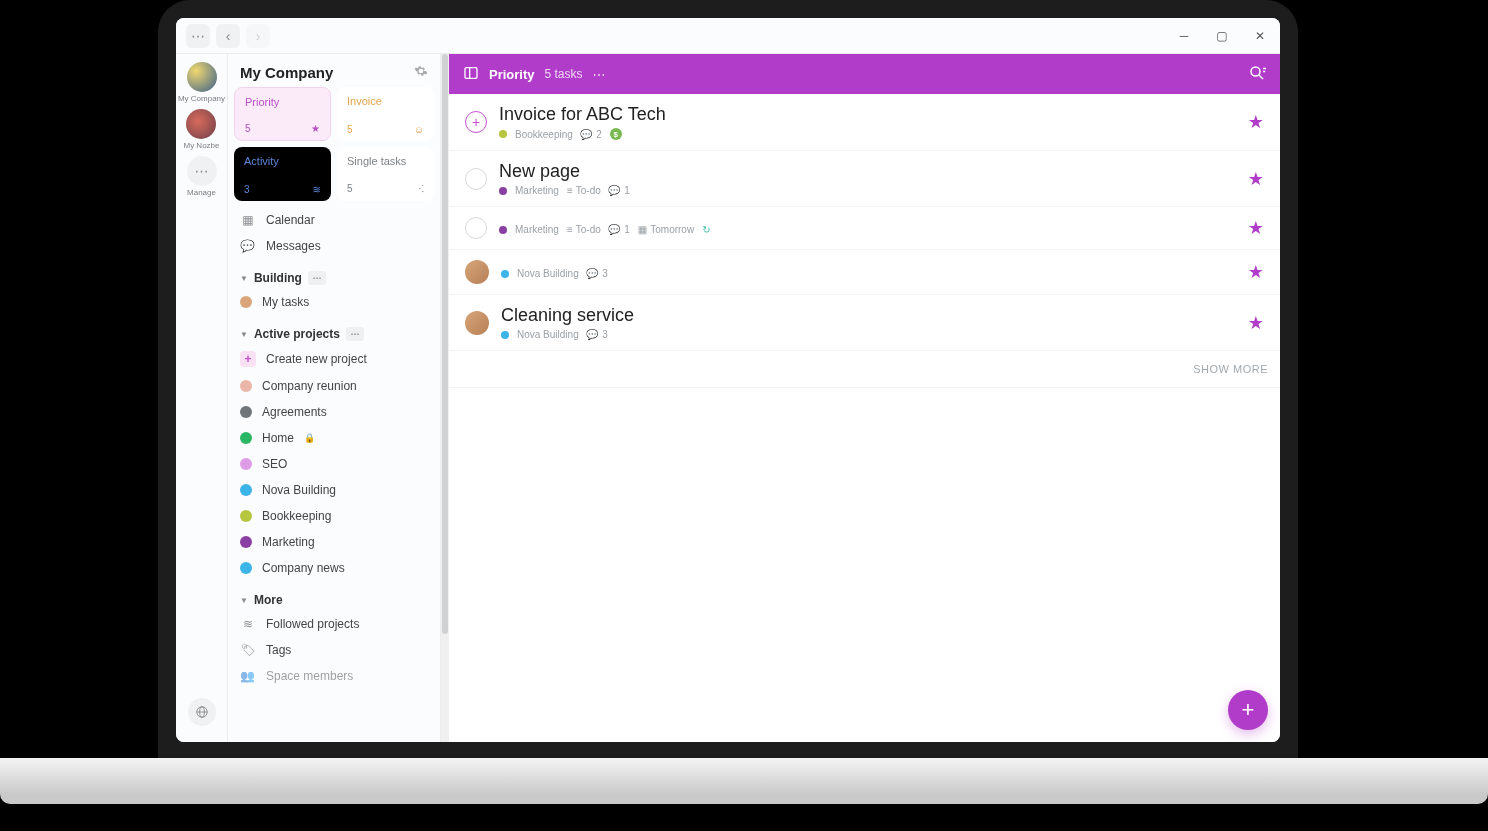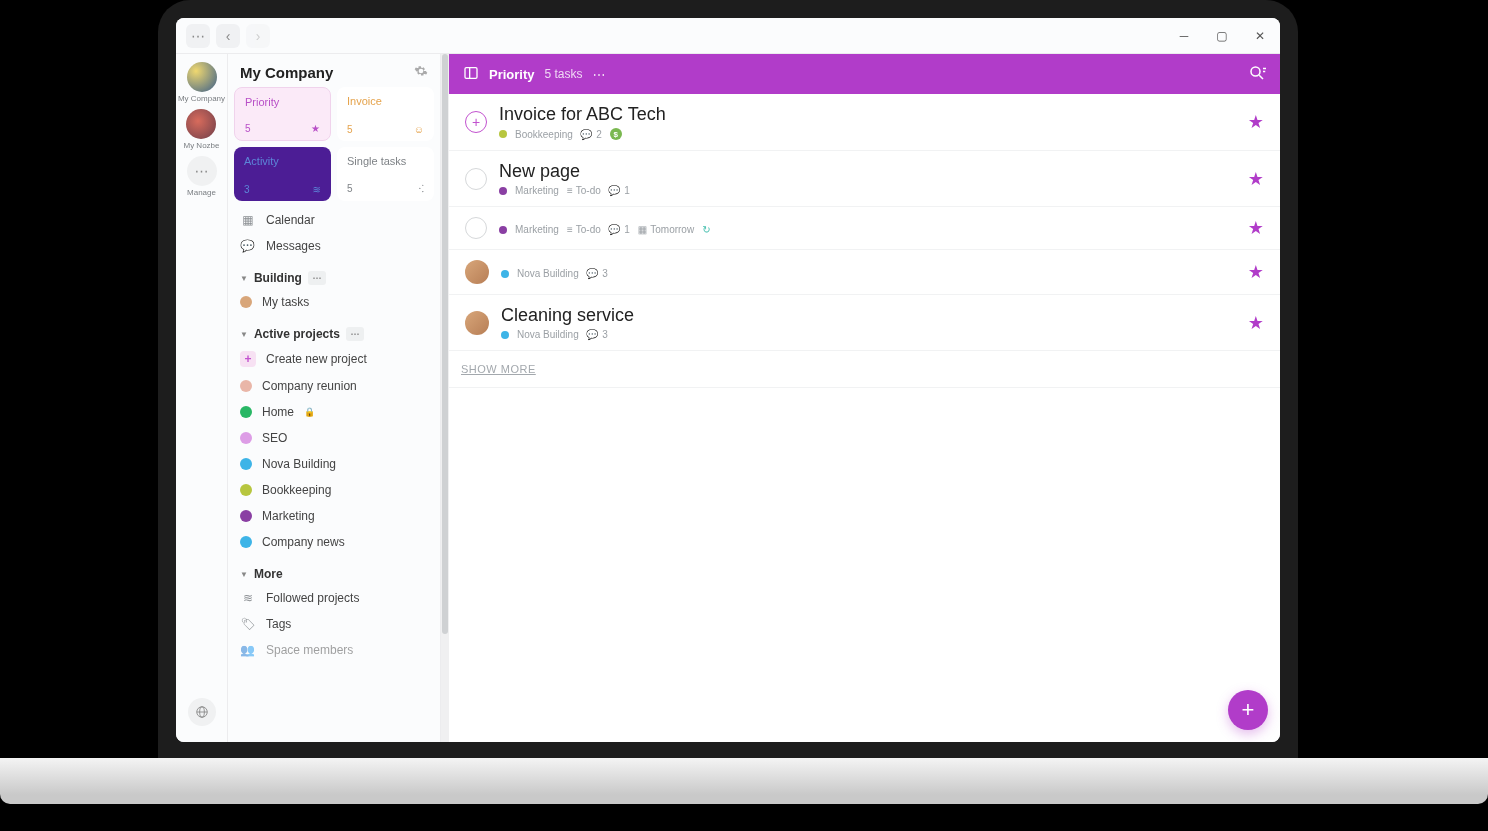--- a/index.html
+++ b/index.html
@@ -31,21 +31,21 @@
 .gear { color: #888; cursor: pointer; }
 
 .cards { display: grid; grid-template-columns: 1fr 1fr; gap: 6px; padding: 0 6px; }
 .card { border-radius: 8px; padding: 8px 10px 6px 10px; cursor: pointer; min-height: 54px; display: flex; flex-direction: column; justify-content: space-between; }
 .card-title { font-size: 11px; font-weight: 500; }
 .card-row { display: flex; justify-content: space-between; align-items: center; margin-top: 8px; font-size: 10px; }
 .c-priority { background: #fbeaf8; border: 1px solid #f0d3ec; }
 .c-priority .card-title { color: #b84fc7; }
 .c-incoming { background: #fff; }
 .c-incoming .card-title { color: #e5a34c; }
-.c-activity { background: #4c1d95; }
+.c-activity { background: #000000; }
 .c-activity .card-title { color: #5c86d8; }
 .c-single { background: #fff; }
 .c-single .card-title { color: #7e8286; }
 
 .list-item { display: flex; align-items: center; gap: 10px; padding: 6px 12px; cursor: pointer; color: #444; }
 .list-icon { width: 16px; text-align: center; color: #8b8f93; }
 .section-head { display: flex; align-items: center; gap: 6px; padding: 12px 12px 4px 12px; font-weight: 600; color: #333; font-size: 12px; }
 .section-more { width: 18px; height: 14px; border-radius: 3px; background: #eef0f1; display: flex; align-items: center; justify-content: center; font-size: 9px; color: #888; }
 
 .proj-dot { width: 12px; height: 12px; border-radius: 50%; flex-shrink: 0; }
@@ -66,21 +66,21 @@
 .task { display: flex; align-items: center; gap: 12px; padding: 10px 16px; border-bottom: 1px solid #f1f2f3; }
 .task:first-child .chk { border-color: #c252cf; color: #c252cf; display: flex; align-items: center; justify-content: center; font-size: 14px; }
 .chk { width: 22px; height: 22px; border-radius: 50%; border: 1.5px solid #d6d8da; flex-shrink: 0; cursor: pointer; }
 .avatar-chk { width: 24px; height: 24px; border-radius: 50%; flex-shrink: 0; background: #e0c7a8; }
 .task-body { flex: 1; min-width: 0; }
 .task-title { font-size: 18px; color: #222; }
 .task-meta { display: flex; align-items: center; gap: 8px; margin-top: 3px; font-size: 10px; color: #9ba0a5; }
 .meta-dot { width: 8px; height: 8px; border-radius: 50%; }
 .meta-pill { display: flex; align-items: center; gap: 3px; }
 .star { color: #b13cc9; font-size: 18px; cursor: pointer; }
-.show-more { text-align: left; padding: 12px; font-size: 11px; color: #a3a8ad; letter-spacing: .5px; cursor: pointer; border-bottom: 1px solid #f1f2f3; text-decoration: underline; }
+.show-more { text-align: right; padding: 12px; font-size: 11px; color: #a3a8ad; letter-spacing: .5px; cursor: pointer; border-bottom: 1px solid #f1f2f3; }
 
 .fab { position: absolute; right: 12px; bottom: 12px; width: 40px; height: 40px; border-radius: 50%; background: #b13cc9; color: #fff; font-size: 22px; display: flex; align-items: center; justify-content: center; cursor: pointer; box-shadow: 0 4px 12px rgba(177,60,201,.35); }
 
 svg.icon { width: 14px; height: 14px; }
 </style>
 </head>
 <body>
 
 <div class="laptop-bezel">
   <div class="screen">
@@ -189,20 +189,24 @@
           <span class="section-more">⋯</span>
         </div>
         <div class="list-item">
           <div class="create-plus">+</div>
           <span>Create new project</span>
         </div>
         <div id="projects">
             <div class="list-item">
               <div class="proj-dot" style="background:#e9b6a8"></div>
               <span>Company reunion</span>
+            </div>
+            <div class="list-item">
+              <div class="proj-dot" style="background:#6f7579"></div>
+              <span>Agreements</span>
             </div>
             <div class="list-item">
               <div class="proj-dot" style="background:#29b765"></div>
               <span>Home</span>
               <span style="font-size:9px;color:#aaa">🔒</span>
             </div>
             <div class="list-item">
               <div class="proj-dot" style="background:#dd9de6"></div>
               <span>SEO</span>
             </div>

